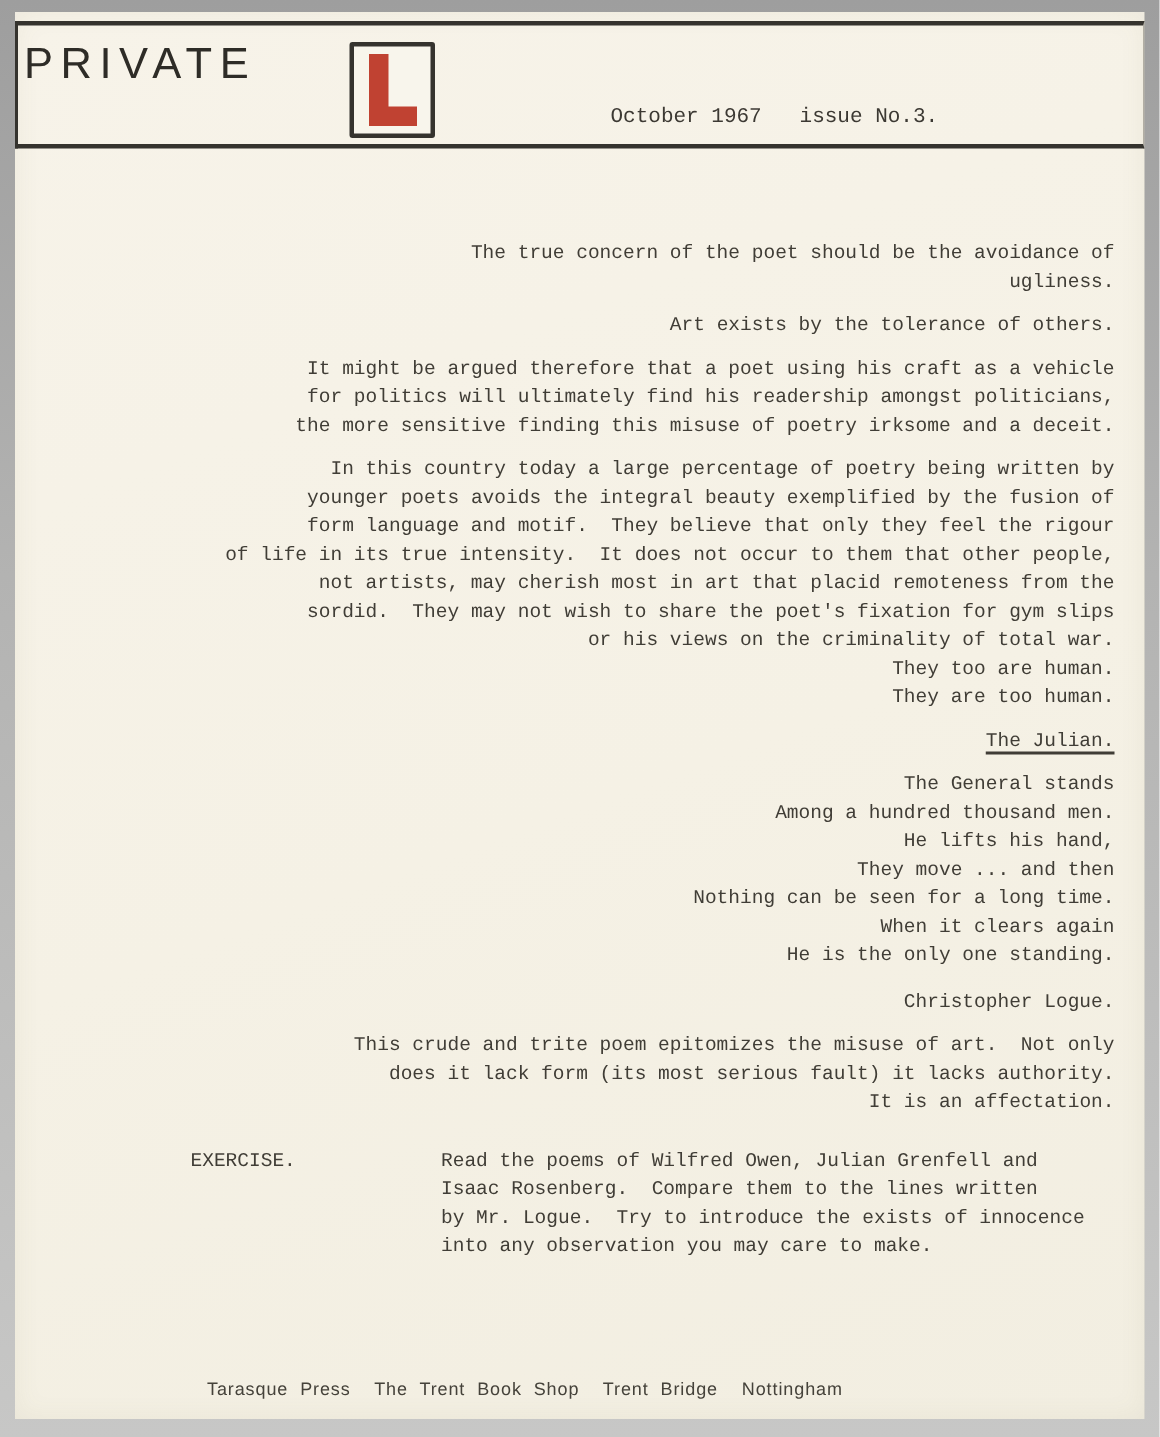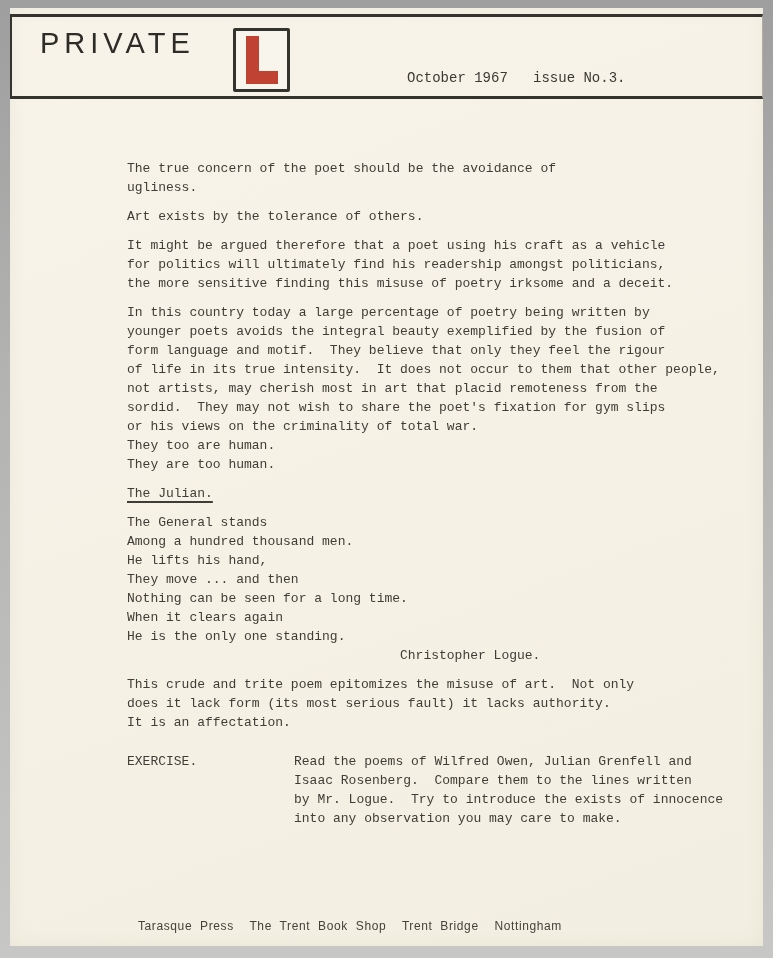--- a/index.html
+++ b/index.html
@@ -32,21 +32,21 @@
     position: relative;
     margin-top: 6px;
     height: 85px;
     border-top: 3px solid #35332e;
     border-bottom: 3px solid #35332e;
     border-left: 2px solid #35332e;
     border-right: 1px solid rgba(60,58,52,0.35);
   }
   .masthead-title {
     position: absolute;
-    left: 28px; top: 9px;
+    left: 4px; top: 9px;
     font-family: "Liberation Sans", sans-serif;
     font-size: 29px;
     line-height: 34px;
     font-weight: 500;
     letter-spacing: 5px;
     color: #2e2c27;
   }
   .l-plate {
     position: absolute;
     left: 221px; top: 11px;
@@ -73,33 +73,33 @@
   }
 
   
   .doc-body {
     padding: 60px 20px 0 117px;
     font-family: "Liberation Mono", monospace;
     font-size: 13px;
     line-height: 19px;
     color: #403d36;
   }
-  .block { margin: 0 0 10px 0; }
+  .block { margin: 0 0 10px 0; text-align: right; }
   .tline { white-space: pre; }
   .u-word {
     text-underline-offset: 3px;
     text-decoration-thickness: 1.5px;
   }
   .poem-heading {
     display: inline-block;
     text-decoration: underline;
     text-underline-offset: 4px;
     text-decoration-thickness: 1.5px;
   }
-  .attribution { padding-left: 273px; white-space: pre; }
+  .attribution { padding-left: 273px; white-space: pre; margin-top: 12px; }
 
   .exercise { display: flex; margin-top: 20px; }
   .exercise-label { width: 131px; flex: none; white-space: pre; }
   .exercise-lines { flex: 1; margin-left: 36px; }
 
   
   .imprint {
     position: absolute;
     left: 128px; bottom: 13px;
     font-family: "Liberation Sans", sans-serif;

